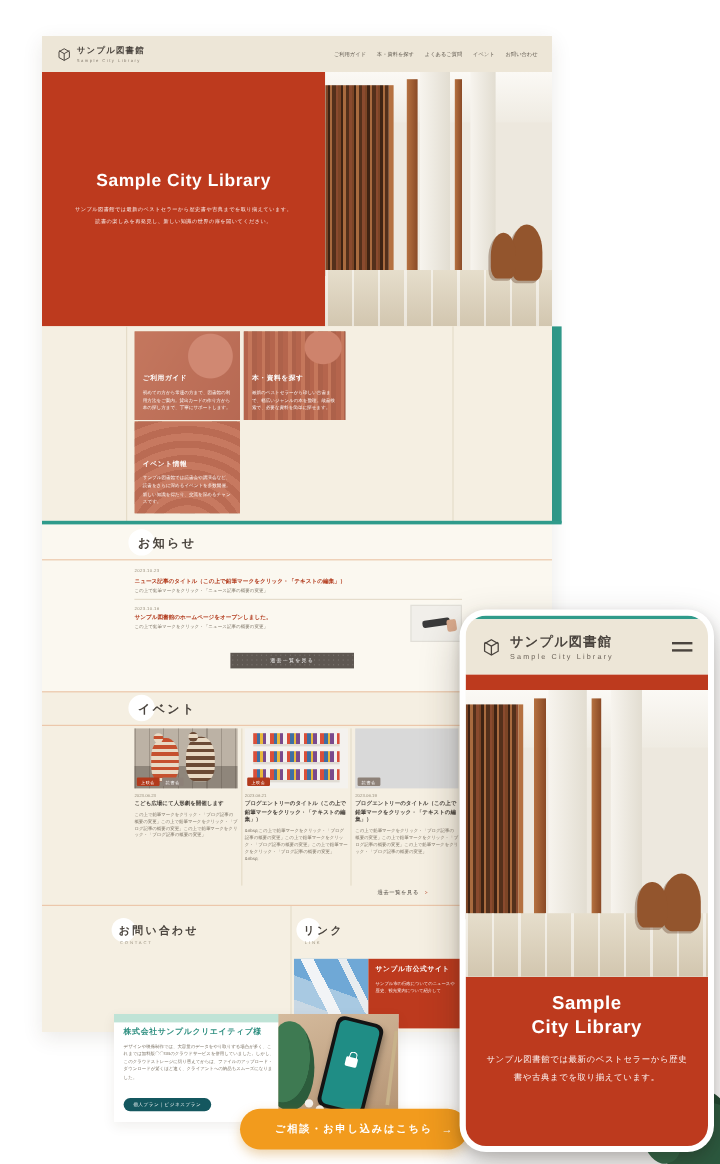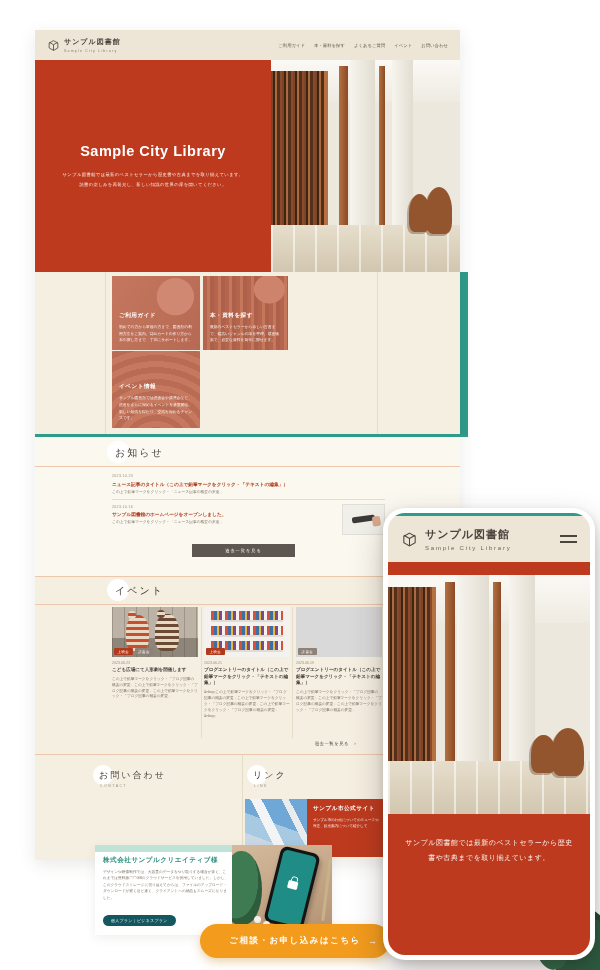--- a/index.html
+++ b/index.html
@@ -60,21 +60,21 @@
   .fbg-b { background:radial-gradient(ellipse at 78% 18%, #E3B49A 0 16%, transparent 17%),
     repeating-linear-gradient(90deg,#8A4A2E 0 4px,#C08A5E 4px 7px,#6B3A22 7px 11px); }
   .fbg-c { background:repeating-radial-gradient(circle at 50% 130%, #C89070 0 6px, #9A5F43 6px 12px); }
   .fcard .fovl { position:absolute; inset:0; background:rgba(198,112,90,.72); }
   .fcard .fcontent { position:relative; height:100%; display:flex; flex-direction:column; justify-content:flex-end; padding:6px 7px; }
   .fcard h4 { font-size:5.6px; font-weight:bold; margin-bottom:4px; letter-spacing:.5px; }
   .fcard p { font-size:3.8px; line-height:1.75; color:rgba(255,255,255,.95); }
 
   
   .sec-circle { position:absolute; width:22px; height:22px; border-radius:50%; background:#fff; }
-  .sec-title { position:absolute; font-weight:normal; color:#4A443E; letter-spacing:2px; }
+  .sec-title { position:absolute; font-weight:bold; color:#4A443E; letter-spacing:2px; }
   .sec-line { position:absolute; left:0; right:0; height:1px; background:#ECC7AB; }
 
   
   .d-news { height:141px; background:#FBF8F0; border-top:1px solid #ECC7AB; position:relative; }
   .news-list { position:absolute; left:77px; right:75px; top:38px; }
   .n-date { font-size:3.6px; color:#9A917F; letter-spacing:.3px; }
   .n-title { font-size:4.7px; font-weight:bold; color:#B23A1C; margin:2.5px 0 2px; cursor:pointer; }
   .n-sum { font-size:3.8px; color:#7C7365; }
   .n-div { border-top:1px solid #E5DCCB; margin:5px 0; }
   .n-item2 { padding-right:52px; }
@@ -404,16 +404,20 @@
         <div class="pl-col" style="left:34%; width:16%;"></div>
         <div class="pl-col" style="left:60%; width:13%;"></div>
         <div class="pl-wood" style="left:28%;"></div>
         <div class="pl-wood" style="left:52%; width:4%;"></div>
         <div class="pl-floor"></div>
         <div class="pl-chair" style="right:3%; bottom:16%; width:16%; height:20%;"></div>
         <div class="pl-chair" style="right:17%; bottom:17%; width:12%; height:16%;"></div>
       </div>
     </div>
     <div class="m-hero">
+      <div class="m-hero-title">
+        <div>Sample</div>
+        <div>City Library</div>
+      </div>
       <div class="m-hero-body">サンプル図書館では最新のベストセラーから歴史書や古典までを取り揃えています。</div>
     </div>
   </div>
 </div>
 
 </body></html>

